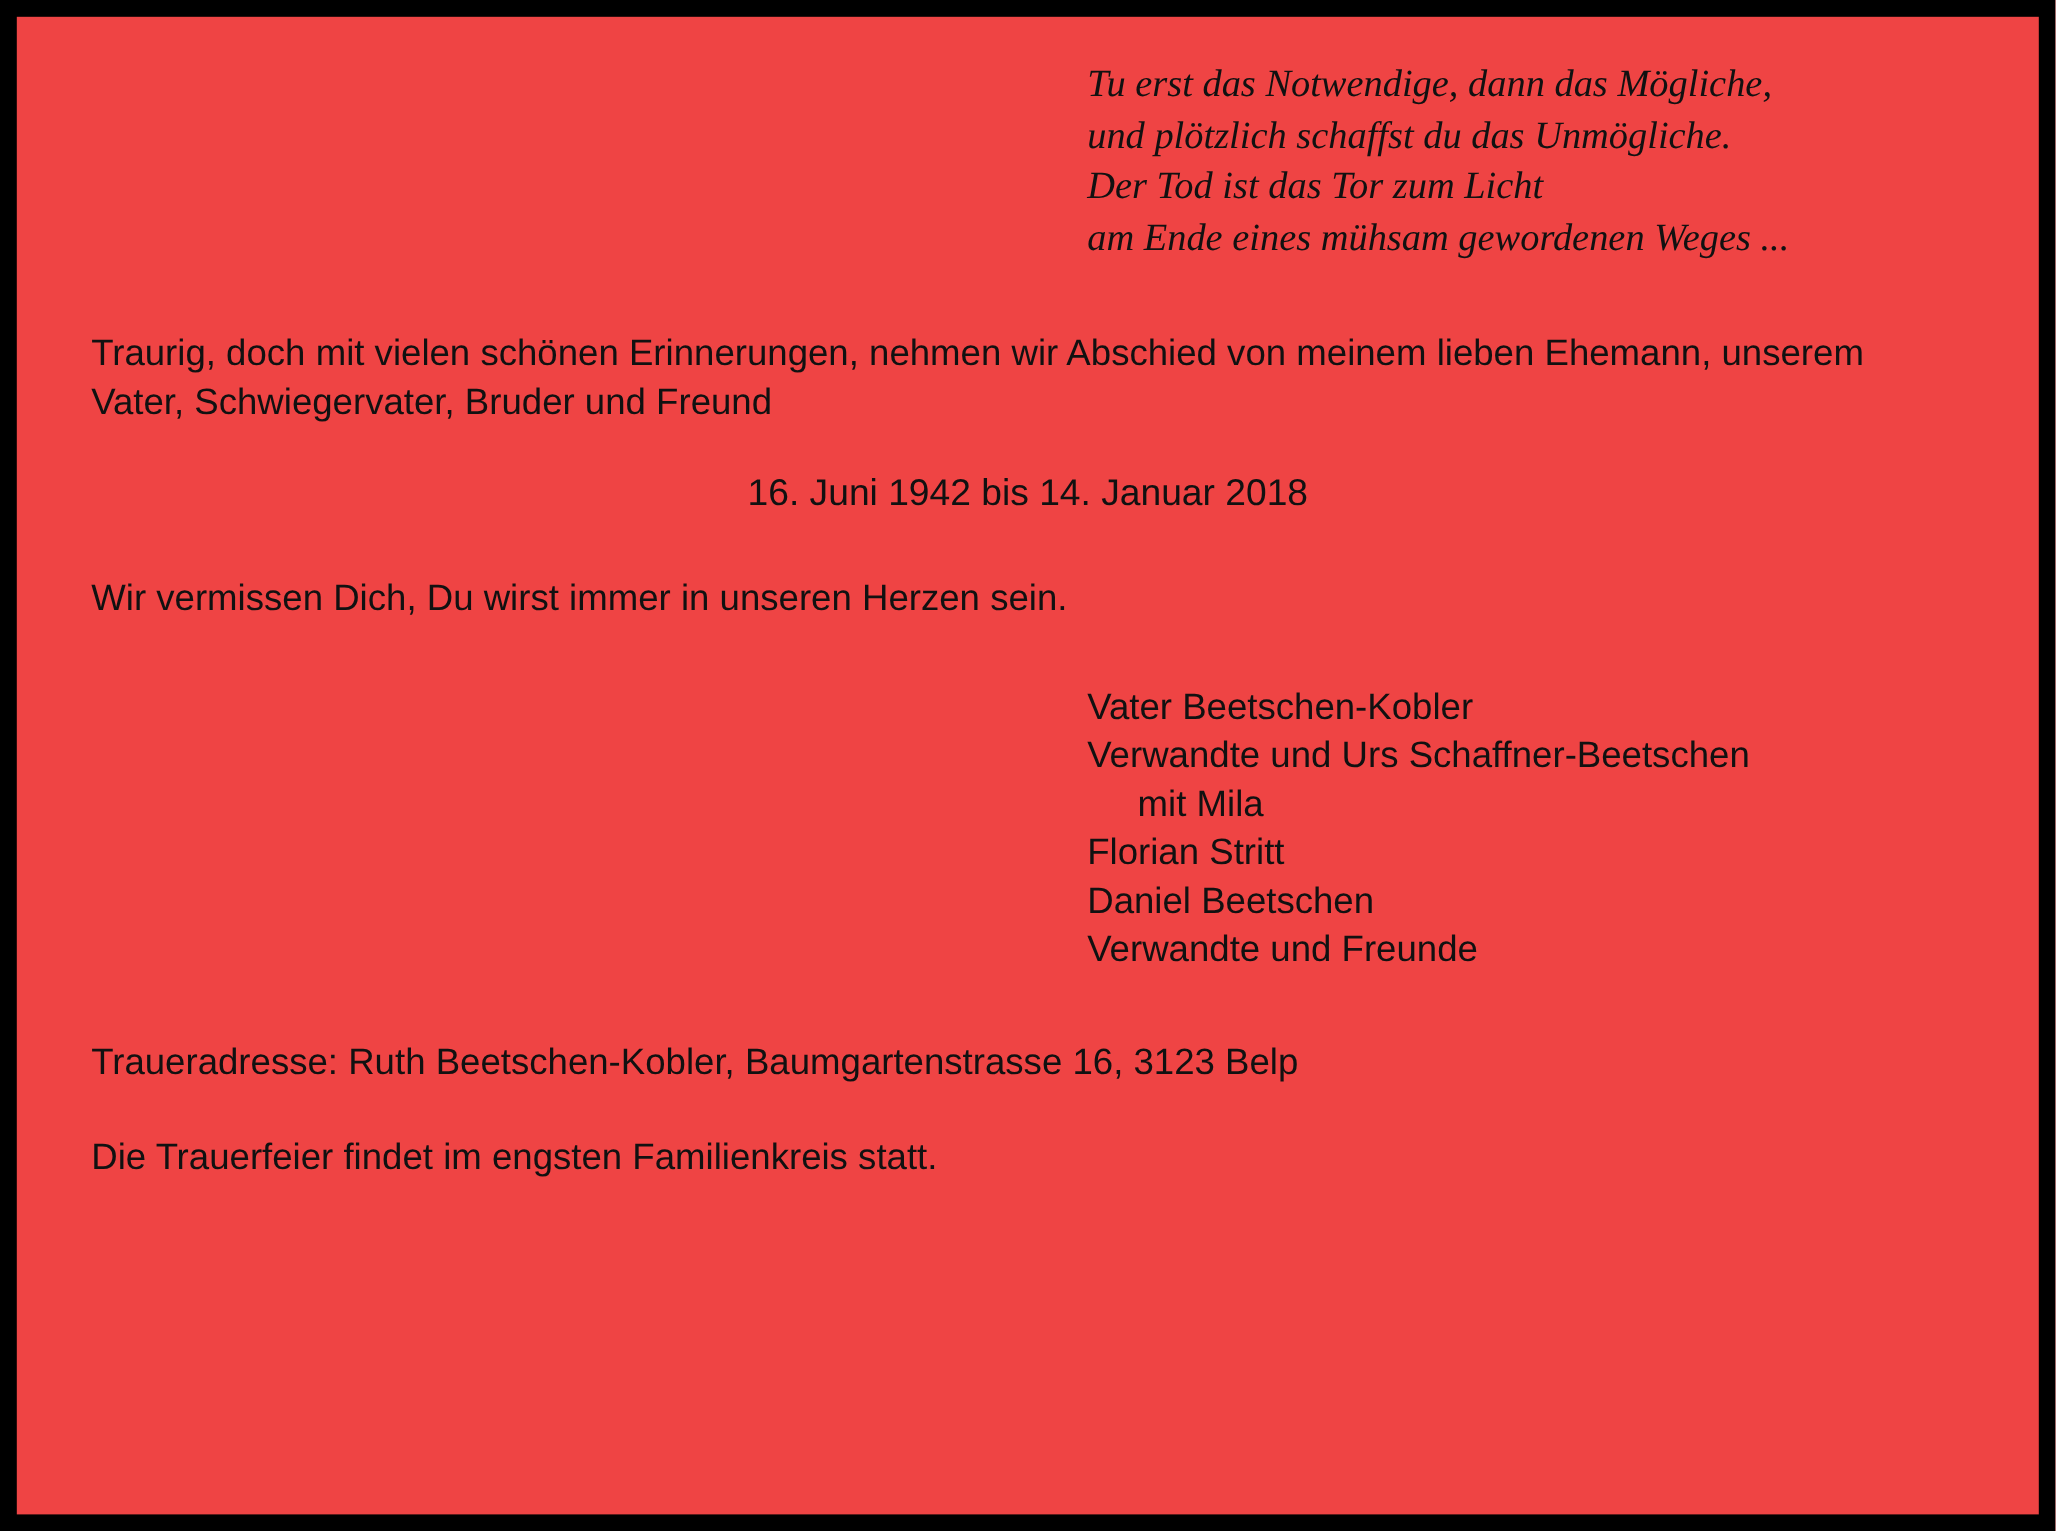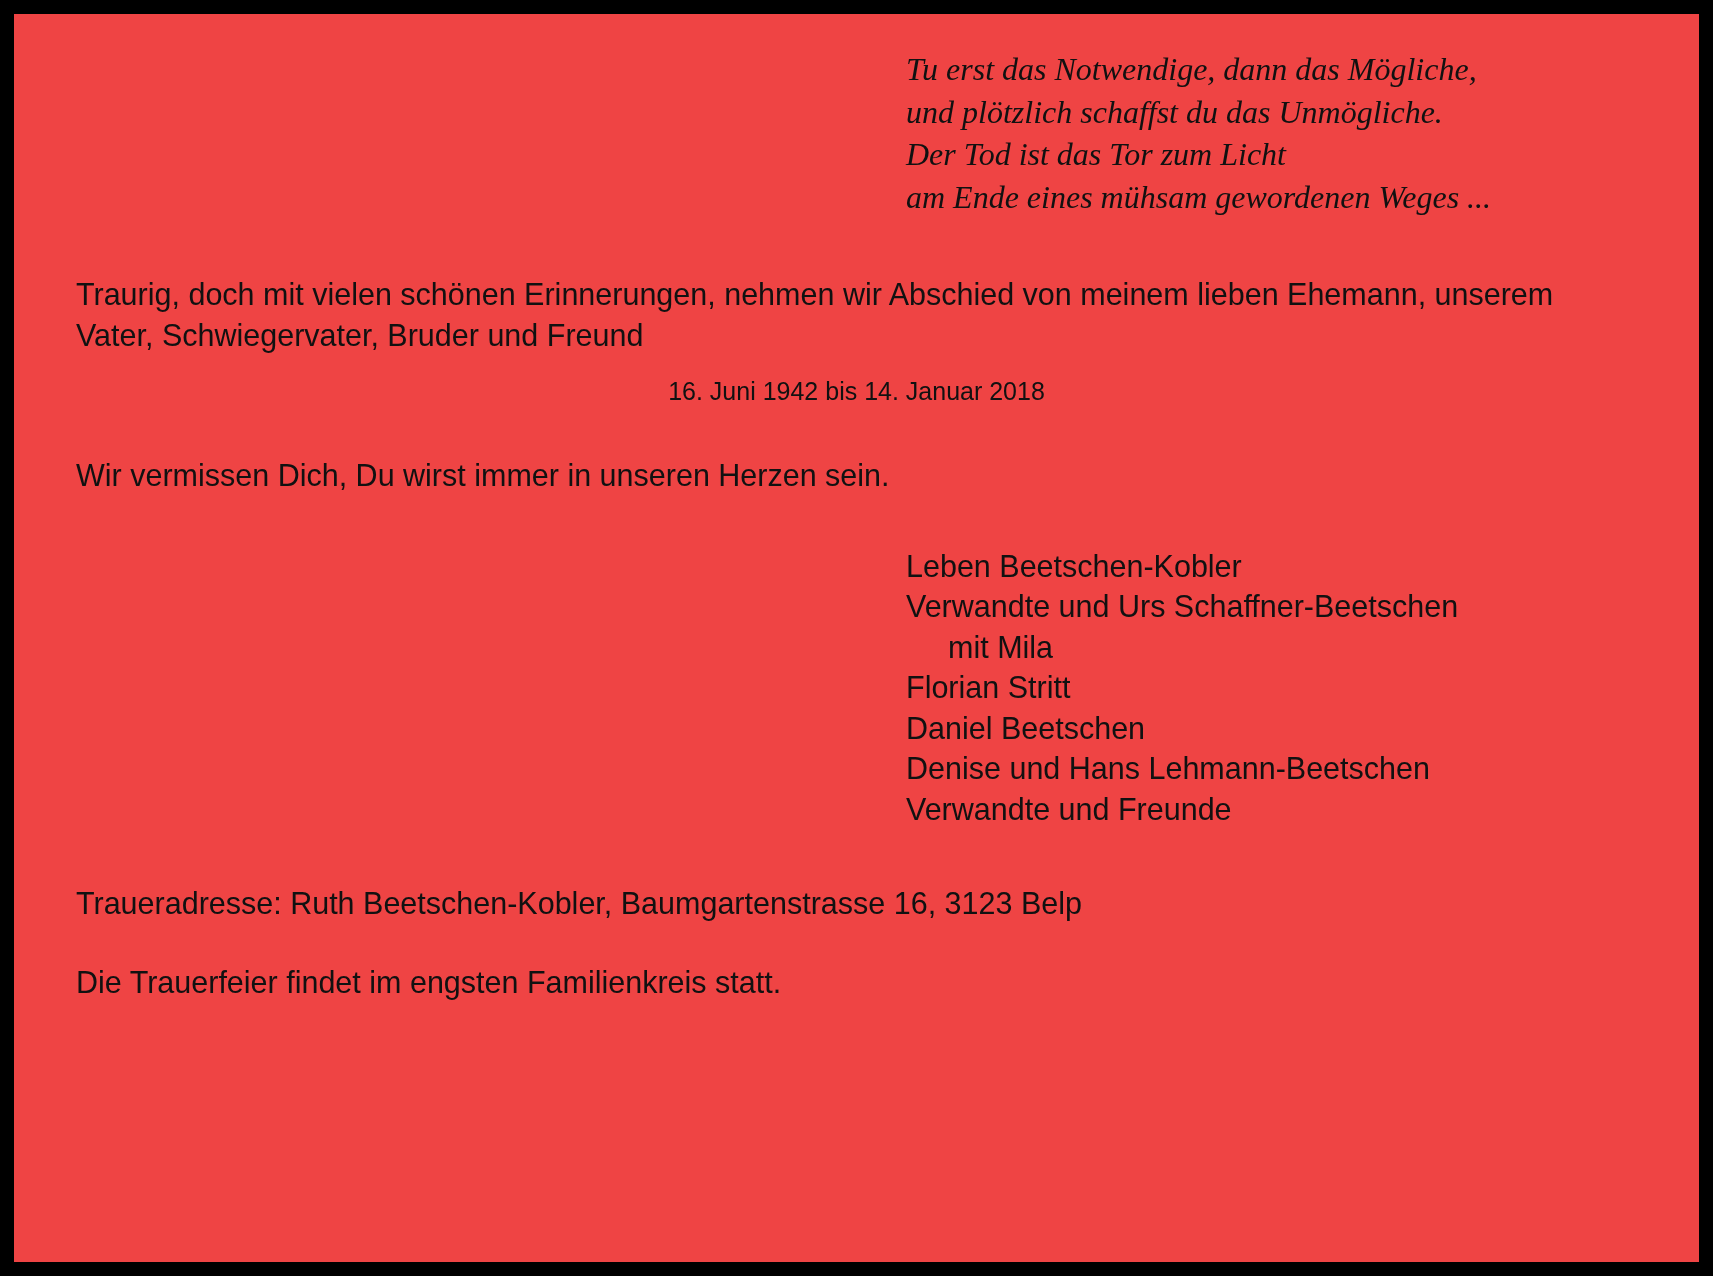--- a/index.html
+++ b/index.html
@@ -50,23 +50,23 @@
     margin-top: 34px;
     text-align: center;
     font-family: "Liberation Serif", serif;
     font-size: 74px;
     letter-spacing: 0.5px;
     line-height: 1.1;
     color: #000000;
   }
 
   .dates {
-    margin-top: 20px;
+    margin-top: 36px;
     text-align: center;
-    font-size: 25px;
+    font-size: 31px;
     color: #111111;
   }
 
   .message {
     margin-top: 48px;
     font-size: 30.5px;
     line-height: 1.38;
     color: #111111;
   }
   .message div { margin: 0; }
@@ -111,26 +111,25 @@
   </div>
 
 
   <div class="dates">16. Juni 1942 bis 14. Januar 2018</div>
 
   <div class="message">
     <div>Wir vermissen Dich, Du wirst immer in unseren Herzen sein.</div>
   </div>
 
   <div class="survivors">
-    <div>Leben Beetschen-Kobler</div>
+    <div>Vater Beetschen-Kobler</div>
     <div>Verwandte und Urs Schaffner-Beetschen</div>
     <div class="indented">mit Mila</div>
     <div>Florian Stritt</div>
     <div>Daniel Beetschen</div>
-    <div>Denise und Hans Lehmann-Beetschen</div>
     <div>Verwandte und Freunde</div>
   </div>
 
   <div class="address">Traueradresse: Ruth Beetschen-Kobler, Baumgartenstrasse 16, 3123 Belp</div>
 
   <div class="ceremony">Die Trauerfeier findet im engsten Familienkreis statt.</div>
 
 </div>
 
 </body></html>

